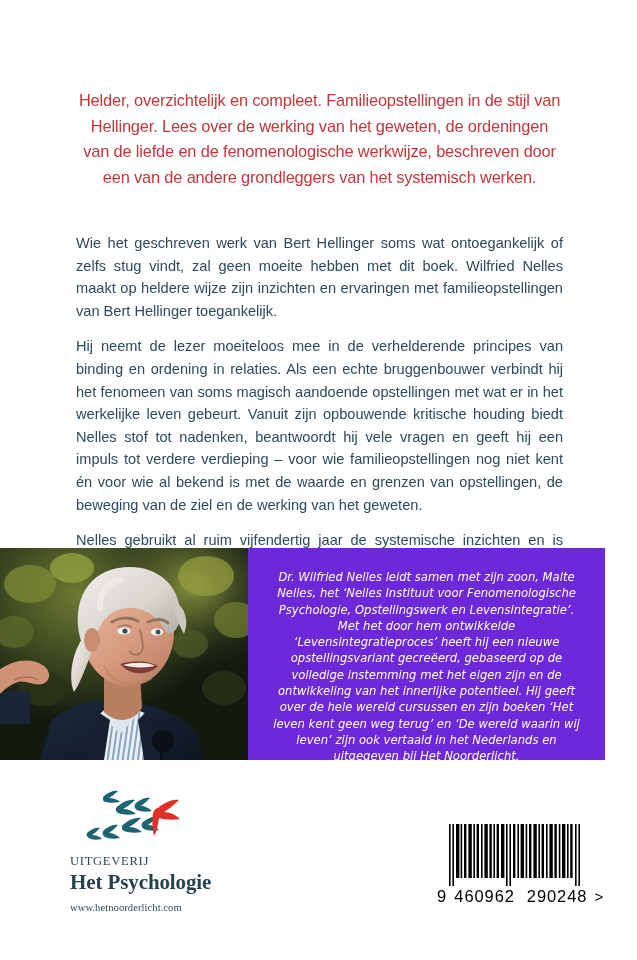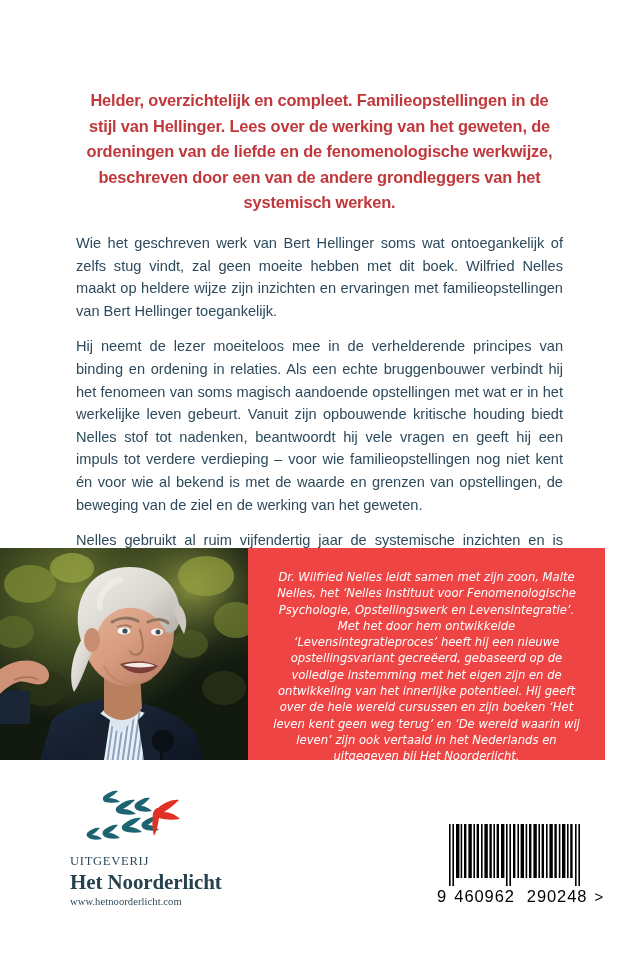--- a/index.html
+++ b/index.html
@@ -25,21 +25,21 @@
   
   .blurb {
     position: absolute;
     left: 76px;
     top: 88px;
     width: 487px;
     color: #c0383c;
     font-size: 16.4px;
     line-height: 25.6px;
     text-align: center;
-    font-weight: 700;
+    font-weight: 400;
     letter-spacing: -0.01em;
   }
 
   
   .body-copy {
     position: absolute;
     left: 76px;
     top: 232px;
     width: 487px;
     color: #2d4a5c;
@@ -67,21 +67,21 @@
     height: 212px;
     position: relative;
     overflow: hidden;
     background: #10180f;
     flex: 0 0 248px;
   }
   .photo-canvas { display:block; width:248px; height:212px; }
 
   .author-bio {
     flex: 1 1 auto;
-    background: #ef4444;
+    background: #6d28d9;
     color: #ffffff;
     font-size: 11.6px;
     line-height: 16.3px;
     font-style: italic;
     text-align: center;
     padding: 21px 22px 0 22px;
     box-sizing: border-box;
     font-family: "DejaVu Sans", sans-serif;
   }
 
@@ -105,21 +105,21 @@
     font-size: 21px;
     font-weight: 700;
     color: #27424f;
     line-height: 24px;
     letter-spacing: -0.005em;
     margin-top: 1px;
   }
   .pub-url {
     font-size: 10.6px;
     color: #2d4a5c;
-    margin-top: 2px;
+    margin-top: 8px;
     letter-spacing: 0.005em;
   }
 
   
   .barcode-block {
     position: absolute;
     left: 437px;
     top: 824px;
     width: 150px;
   }
@@ -265,21 +265,21 @@
         <path d="M60 17 C65 13, 70 11, 74 12 C71 15, 68 18, 65 20 C69 20, 73 22, 76 25 C71 26, 65 26, 61 24 C58 22, 58 19, 60 17 Z"></path>
         <path d="M48 38 C54 33, 60 31, 65 32 C61 36, 57 39, 53 41 C58 41, 63 43, 66 46 C60 47, 53 47, 48 45 C45 43, 45 40, 48 38 Z"></path>
         <path d="M67 36 C72 32, 77 30, 81 31 C78 34, 75 37, 72 39 C76 39, 80 41, 83 44 C78 45, 72 45, 68 43 C65 41, 65 38, 67 36 Z"></path>
         <path d="M28 44 C33 40, 38 38, 42 39 C39 42, 36 45, 33 47 C37 47, 41 49, 44 52 C39 53, 33 53, 29 51 C26 49, 26 46, 28 44 Z"></path>
         <path d="M12 46 C16 43, 20 41, 24 42 C21 45, 19 47, 16 49 C20 49, 23 50, 26 53 C21 54, 16 54, 13 52 C10 50, 10 48, 12 46 Z"></path>
       </g>
       <path d="M82 22 C89 16, 97 13, 103 14 C98 19, 93 23, 88 26 C94 26, 100 29, 104 33
                C97 34, 89 34, 83 32 C82 38, 81 45, 78 50 C76 43, 76 34, 77 27 C78 24, 80 22, 82 22 Z" fill="#e03127"></path>
     </svg>
     <div class="pub-uitgeverij">UITGEVERIJ</div>
-    <div class="pub-name">Het Noorderlicht</div>
+    <div class="pub-name">Het Psychologie</div>
     <div class="pub-url">www.hetnoorderlicht.com</div>
   </div>
 
   <div class="barcode-block">
     <svg class="barcode-bars" viewBox="0 0 150 62" preserveAspectRatio="none">
       <rect width="150" height="62" fill="#ffffff"></rect>
       <g fill="#000000">
         <rect x="12" y="0" width="1.6" height="62"></rect>
           <rect x="15.4" y="0" width="1.6" height="62"></rect>
         <rect x="19" y="0" width="3.4" height="54"></rect>

